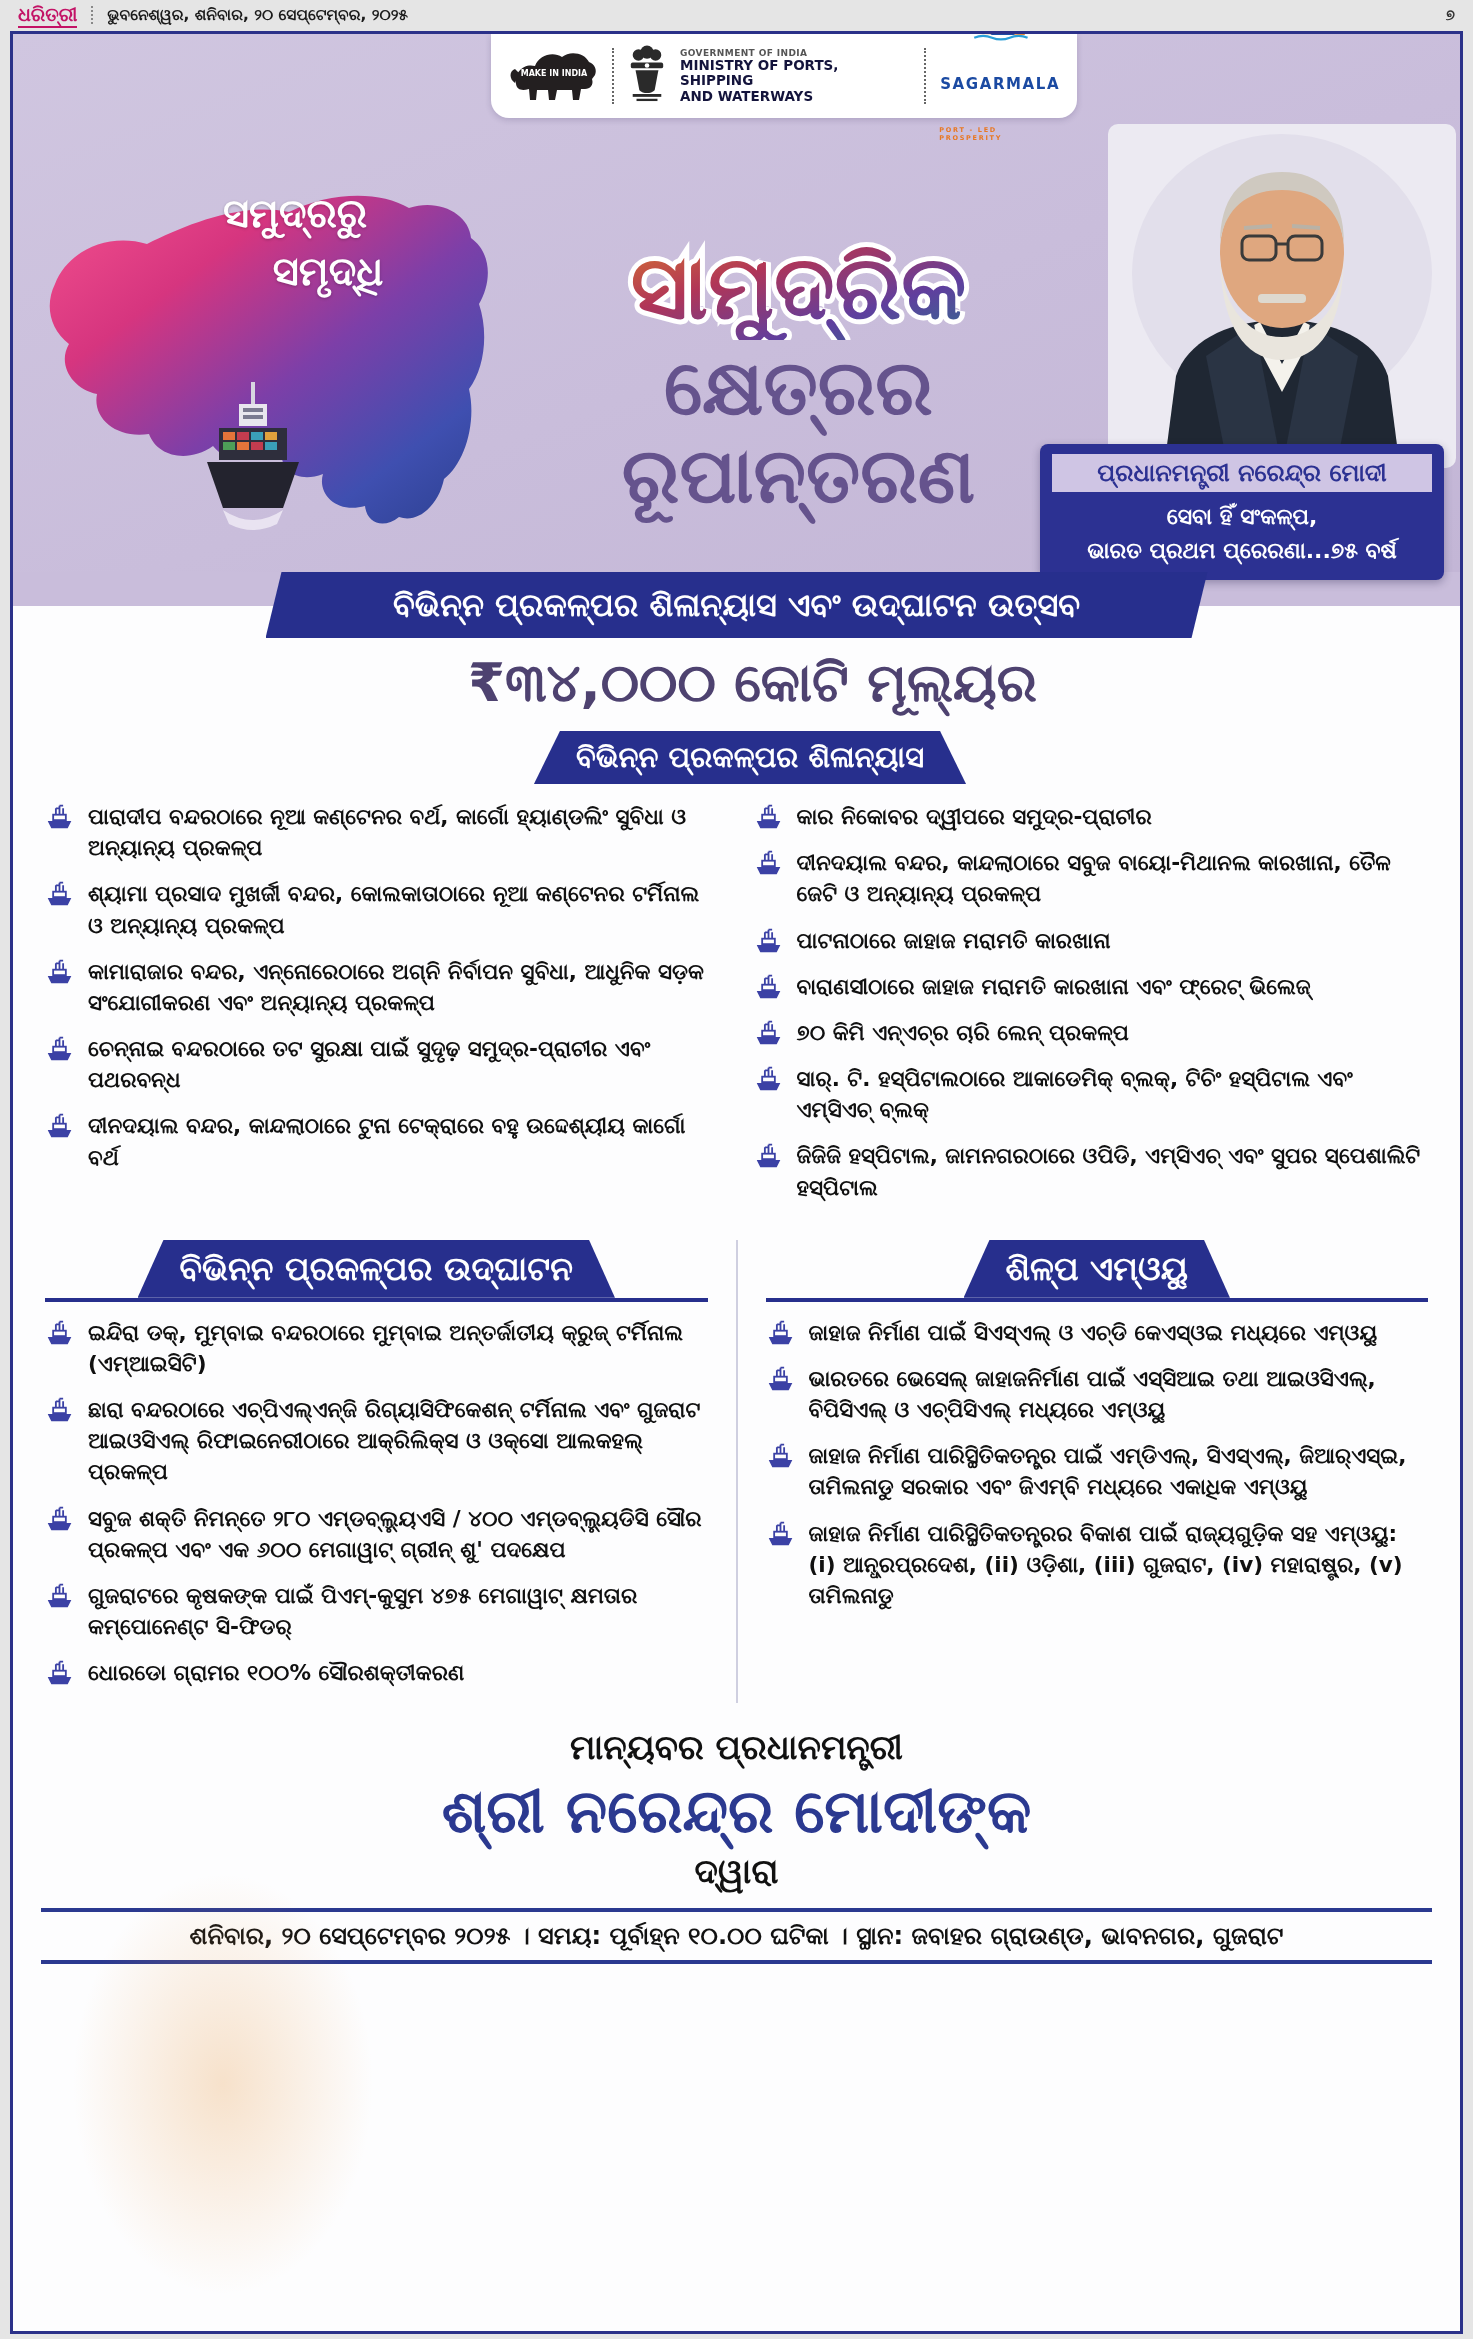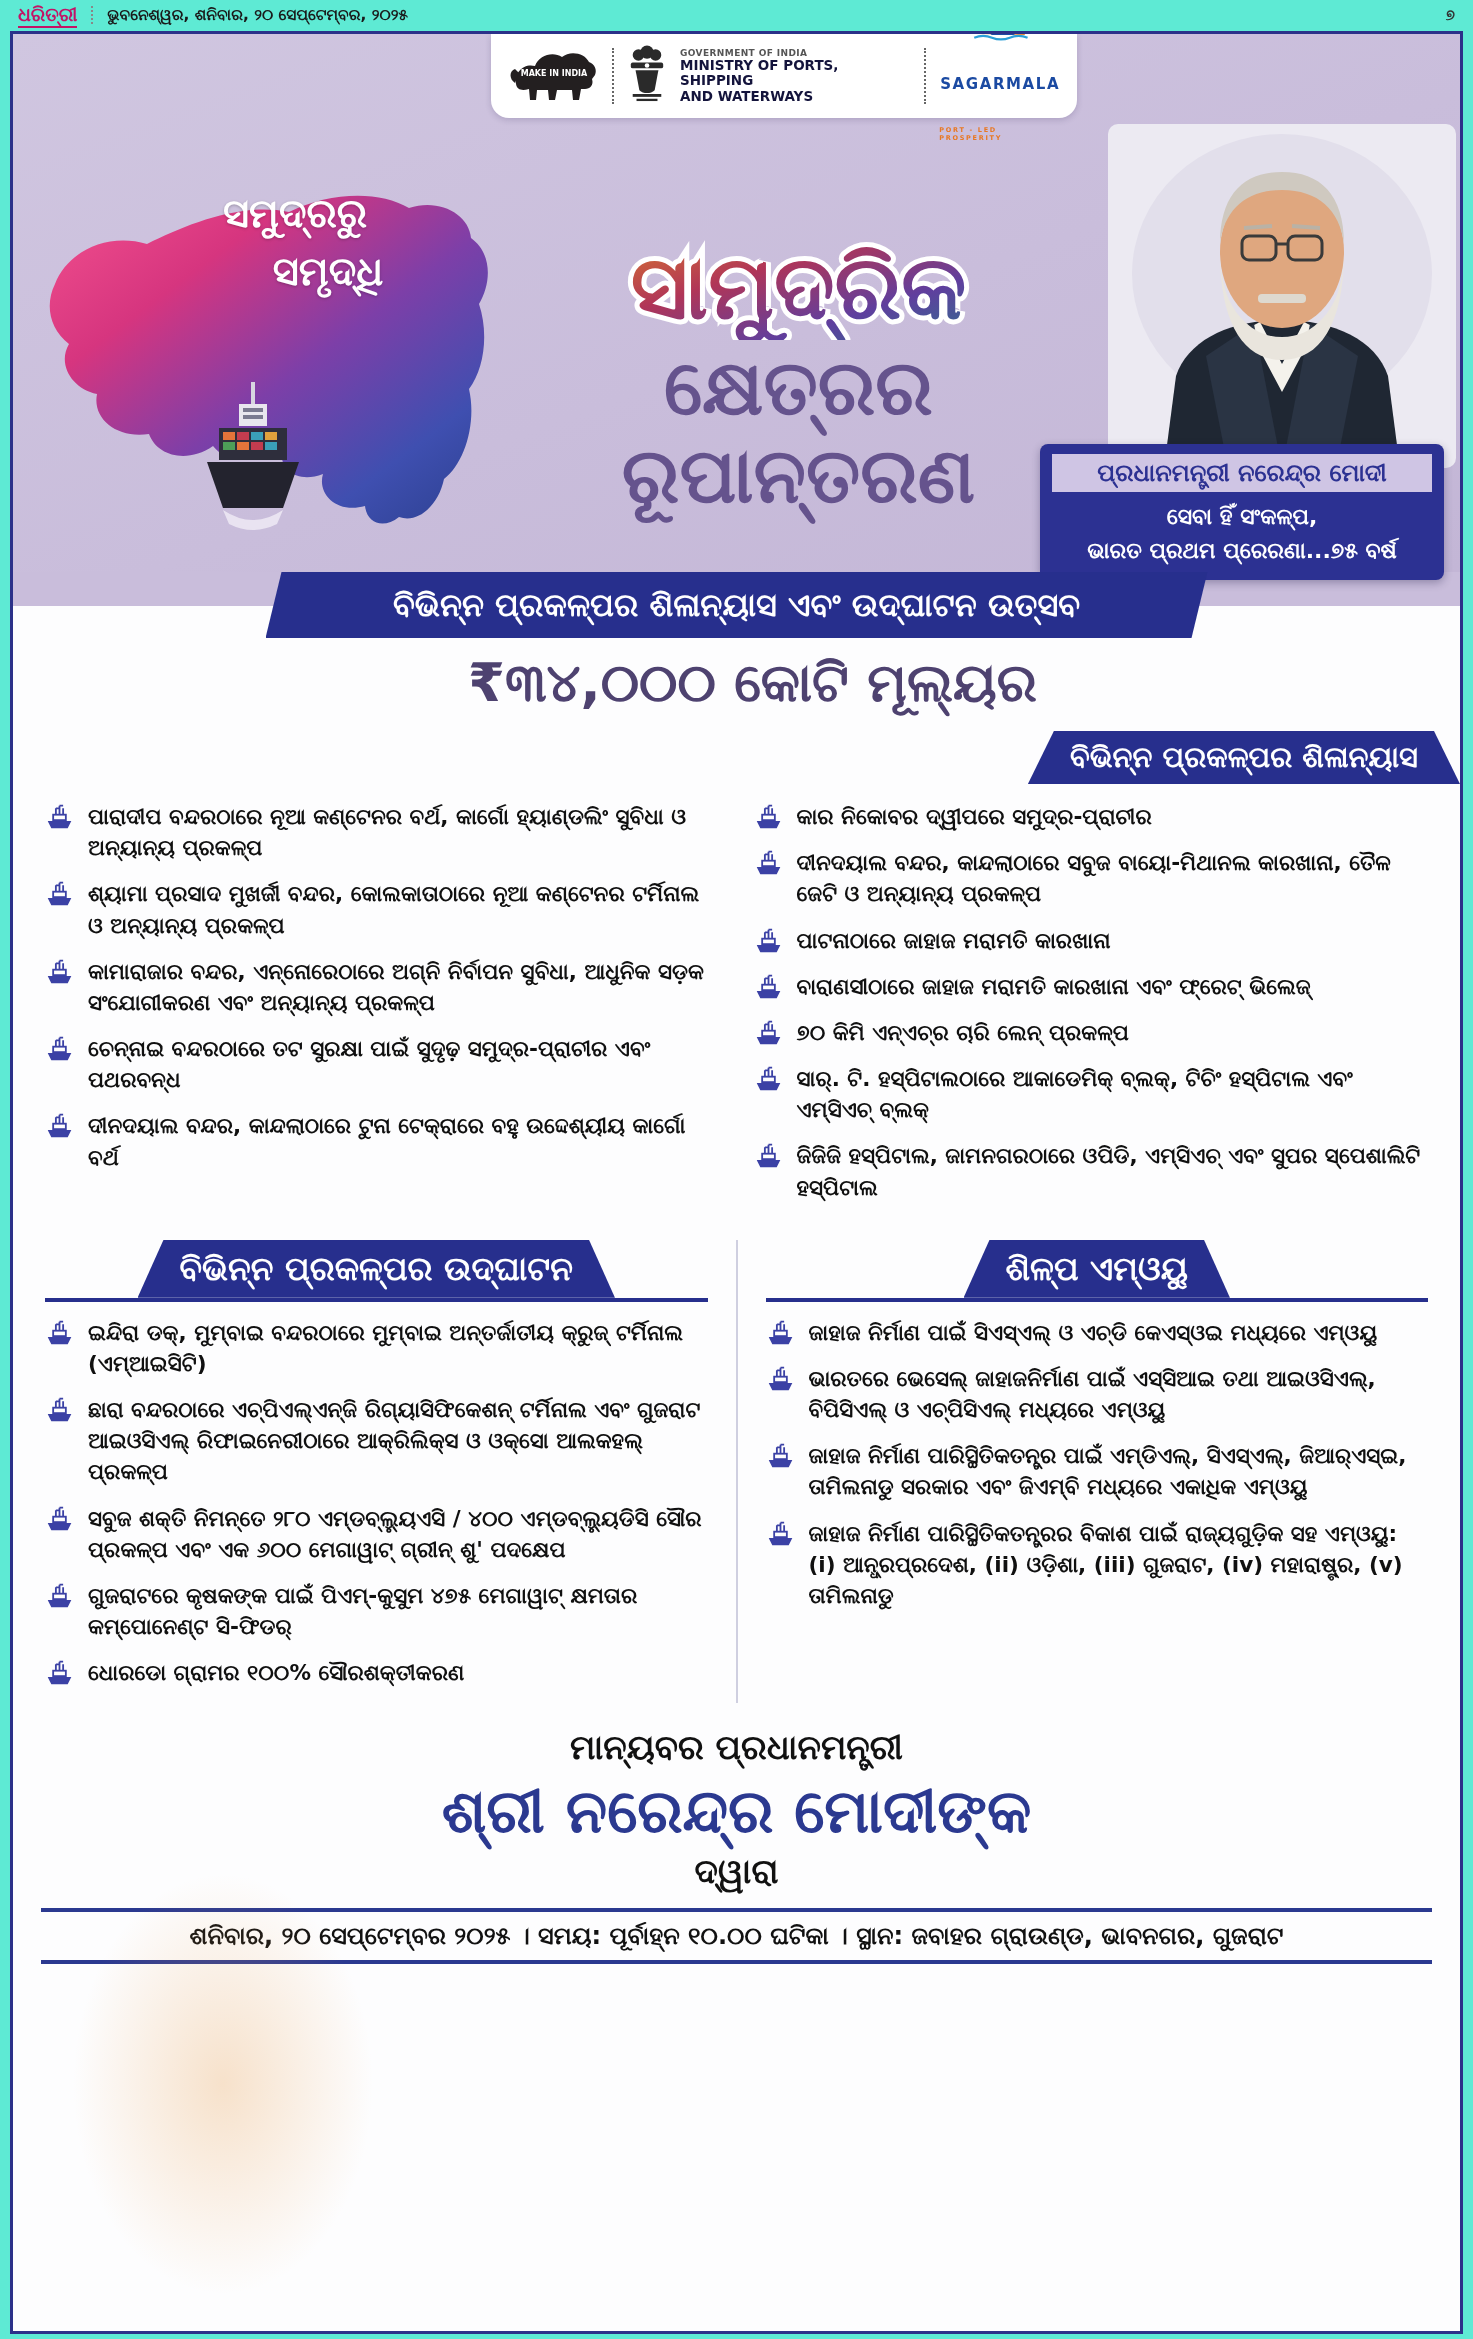--- a/index.html
+++ b/index.html
@@ -1,17 +1,17 @@
 <!DOCTYPE html>
 <html><head>
 <meta charset="utf-8">
 <style>
   html,body{margin:0;padding:0;background:#ffffff;}
   *{box-sizing:border-box;}
-  .page{width:1473px;height:2339px;position:relative;background:#5eead4;
+  .page{width:1473px;height:2339px;position:relative;background:#e5e5e5;
         font-family:"DejaVu Sans",sans-serif;overflow:hidden;}
 
   
   .masthead{height:28px;display:flex;align-items:center;padding:2px 18px 0;gap:14px;}
   .paper-name{color:#c31366;font-weight:800;font-size:19px;border-bottom:2px solid #c31366;}
   .mast-sep{height:18px;border-left:2px dotted #888;}
   .dateline{font-size:15.5px;font-weight:700;color:#1a1a1a;}
   .page-num{margin-left:auto;font-size:15px;font-weight:700;color:#333;}
 
   
@@ -51,21 +51,21 @@
   .event-banner{width:942px;background:#272f8d;color:#fff;font-weight:800;font-size:32px;
                 display:flex;align-items:center;justify-content:center;
                 clip-path:polygon(16px 0,100% 0,calc(100% - 16px) 100%,0 100%);}
   .amount{flex:none;text-align:center;font-size:53px;font-weight:800;color:#4e4270;padding:14px 0 4px;margin-left:32px;}
 
   
   .section-head{background:#272f8d;color:#fff;font-weight:800;display:inline-block;padding:9px 42px;
                 clip-path:polygon(26px 0,calc(100% - 26px) 0,100% 100%,0 100%);}
   .sh-big{font-size:29px;}
   .sh-mid{font-size:33px;}
-  .head-center{text-align:right;flex:none;margin-top:12px;padding-left:27px;}
+  .head-center{text-align:center;flex:none;margin-top:12px;padding-left:27px;}
   .headed{display:flex;flex-direction:column;align-items:center;}
   .head-rule{width:100%;height:4px;background:#272f8d;}
 
   
   .cols{display:flex;padding:2px 32px 0;gap:34px;flex:none;}
   .col{flex:1;min-width:0;}
   .blist{list-style:none;margin:0;padding:0;}
   .blist li{display:flex;gap:14px;margin:15px 0;font-size:21.5px;font-weight:700;color:#101010;line-height:1.45;}
   .blist .ship{flex:none;width:29px;height:29px;margin-top:1px;}
   .mid-row{display:flex;padding:0 32px;margin-top:22px;flex:none;}

